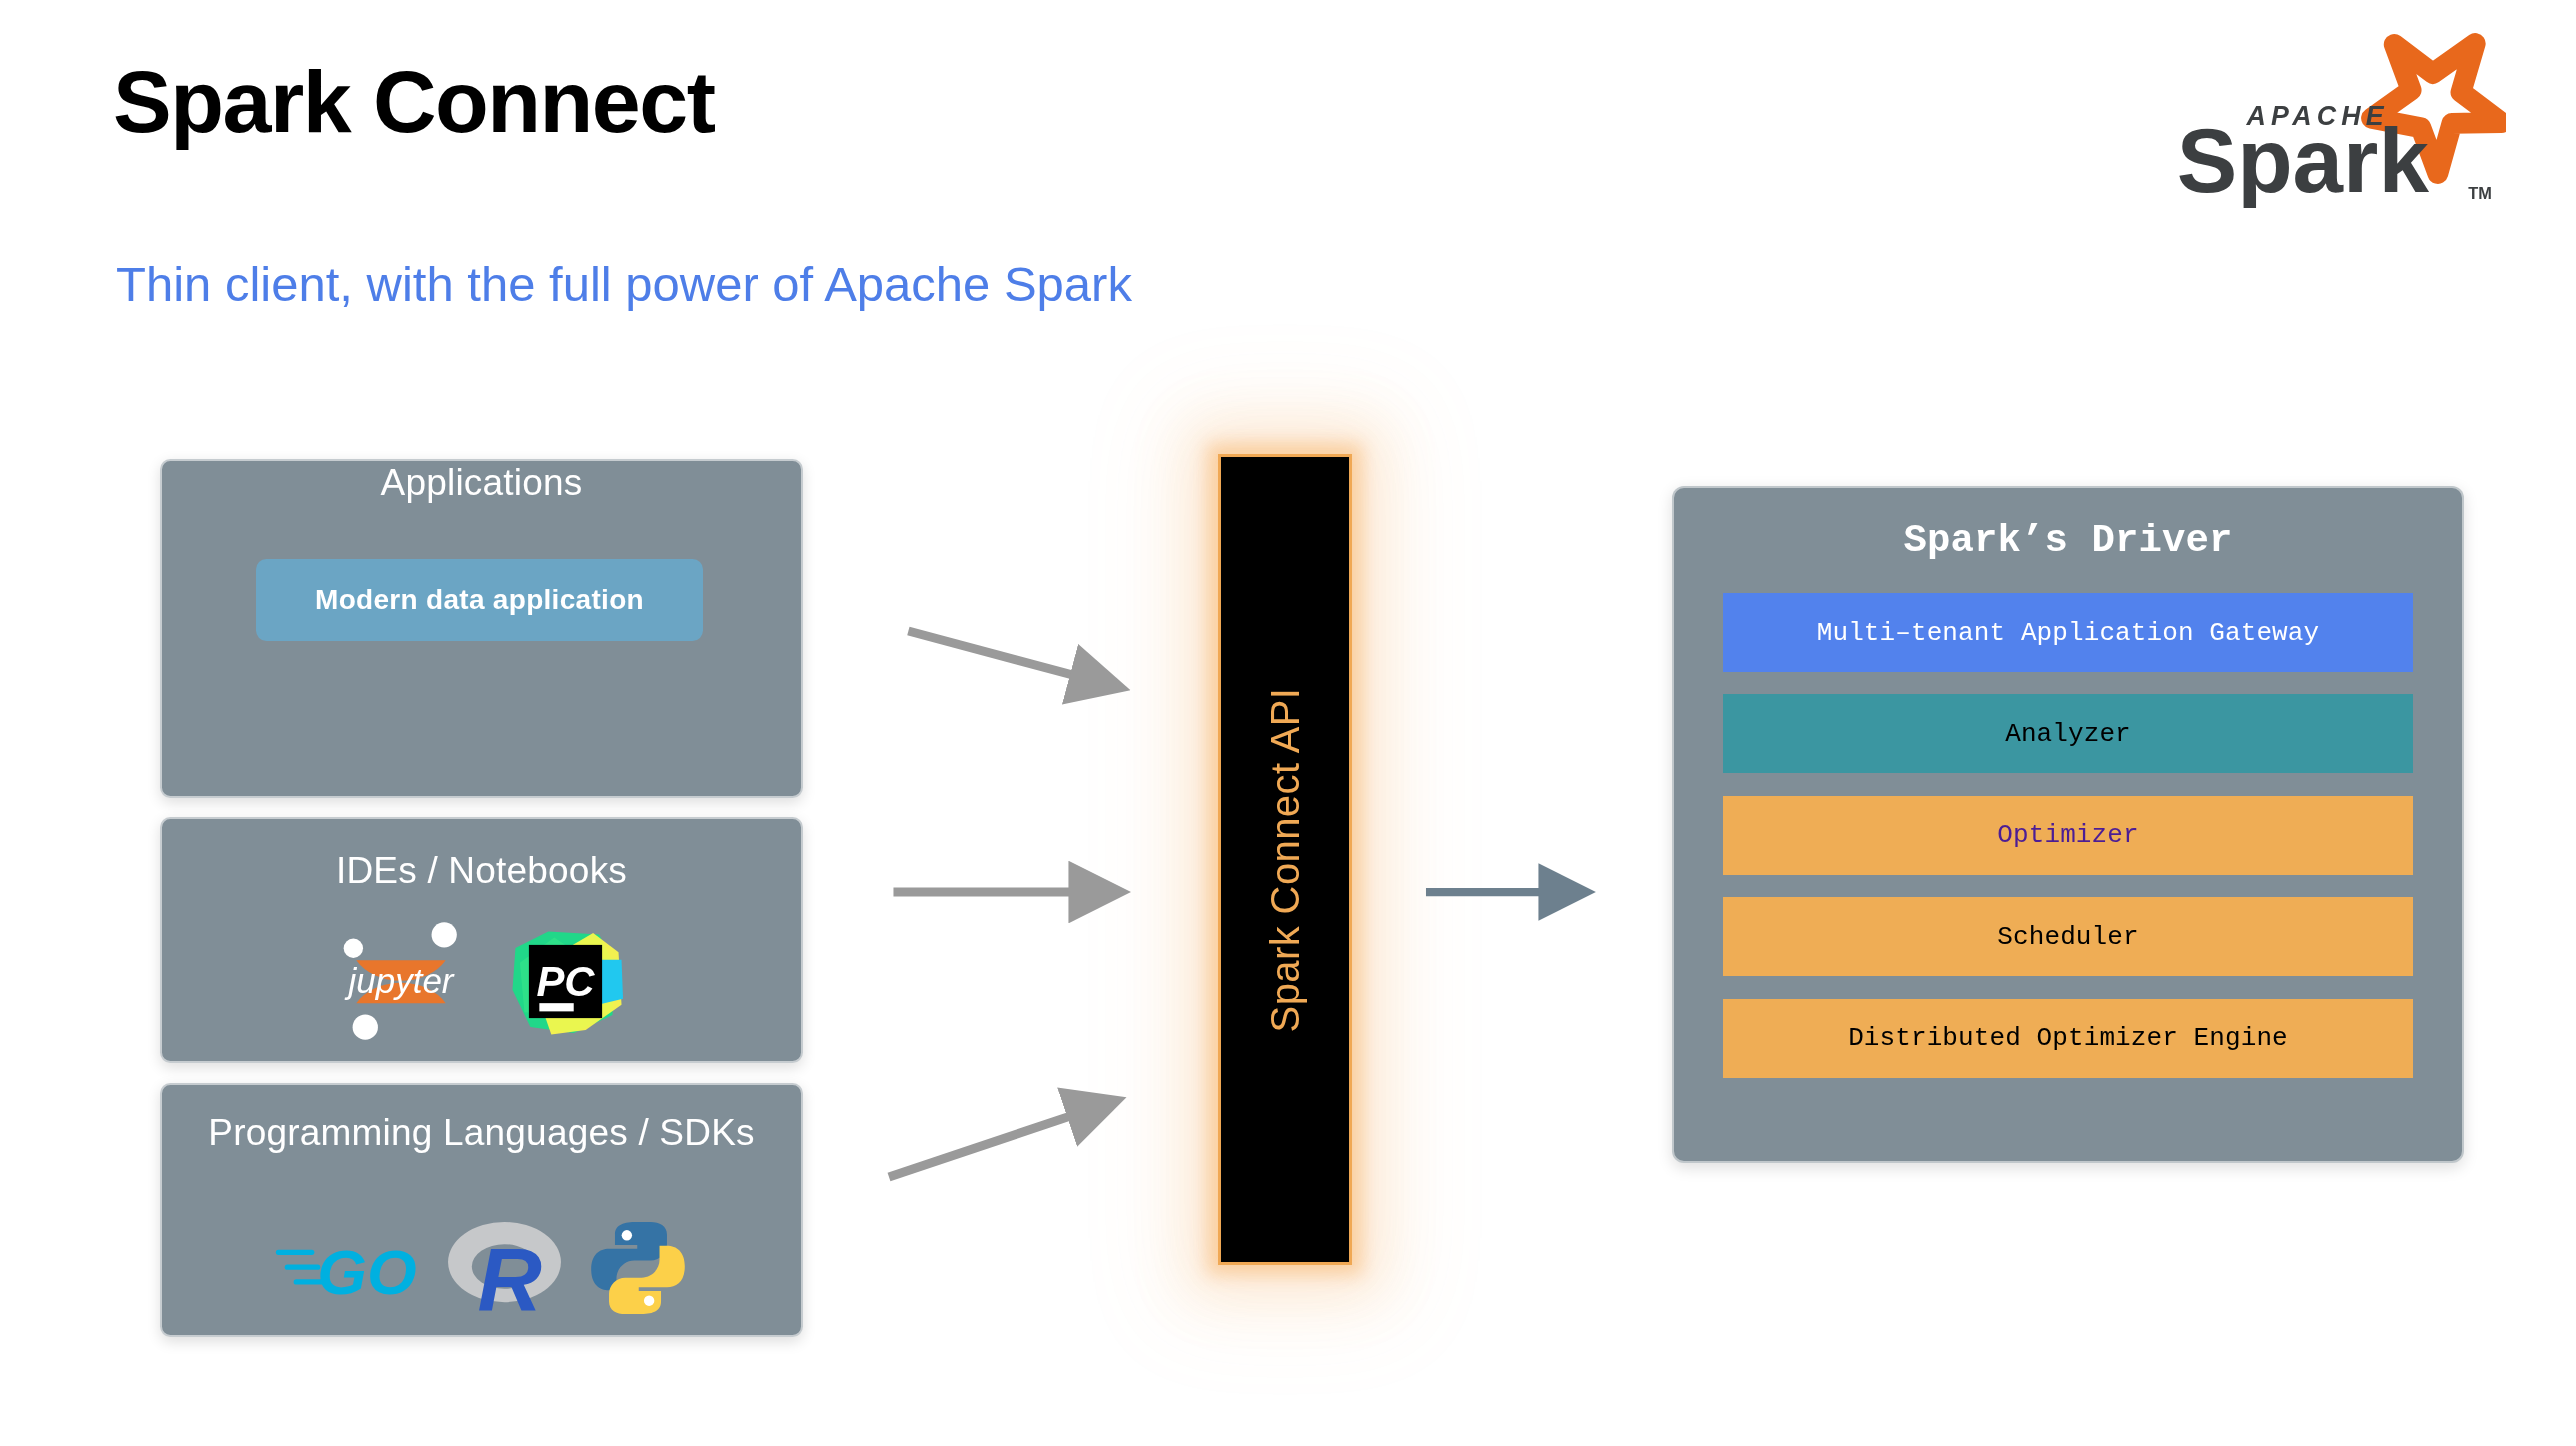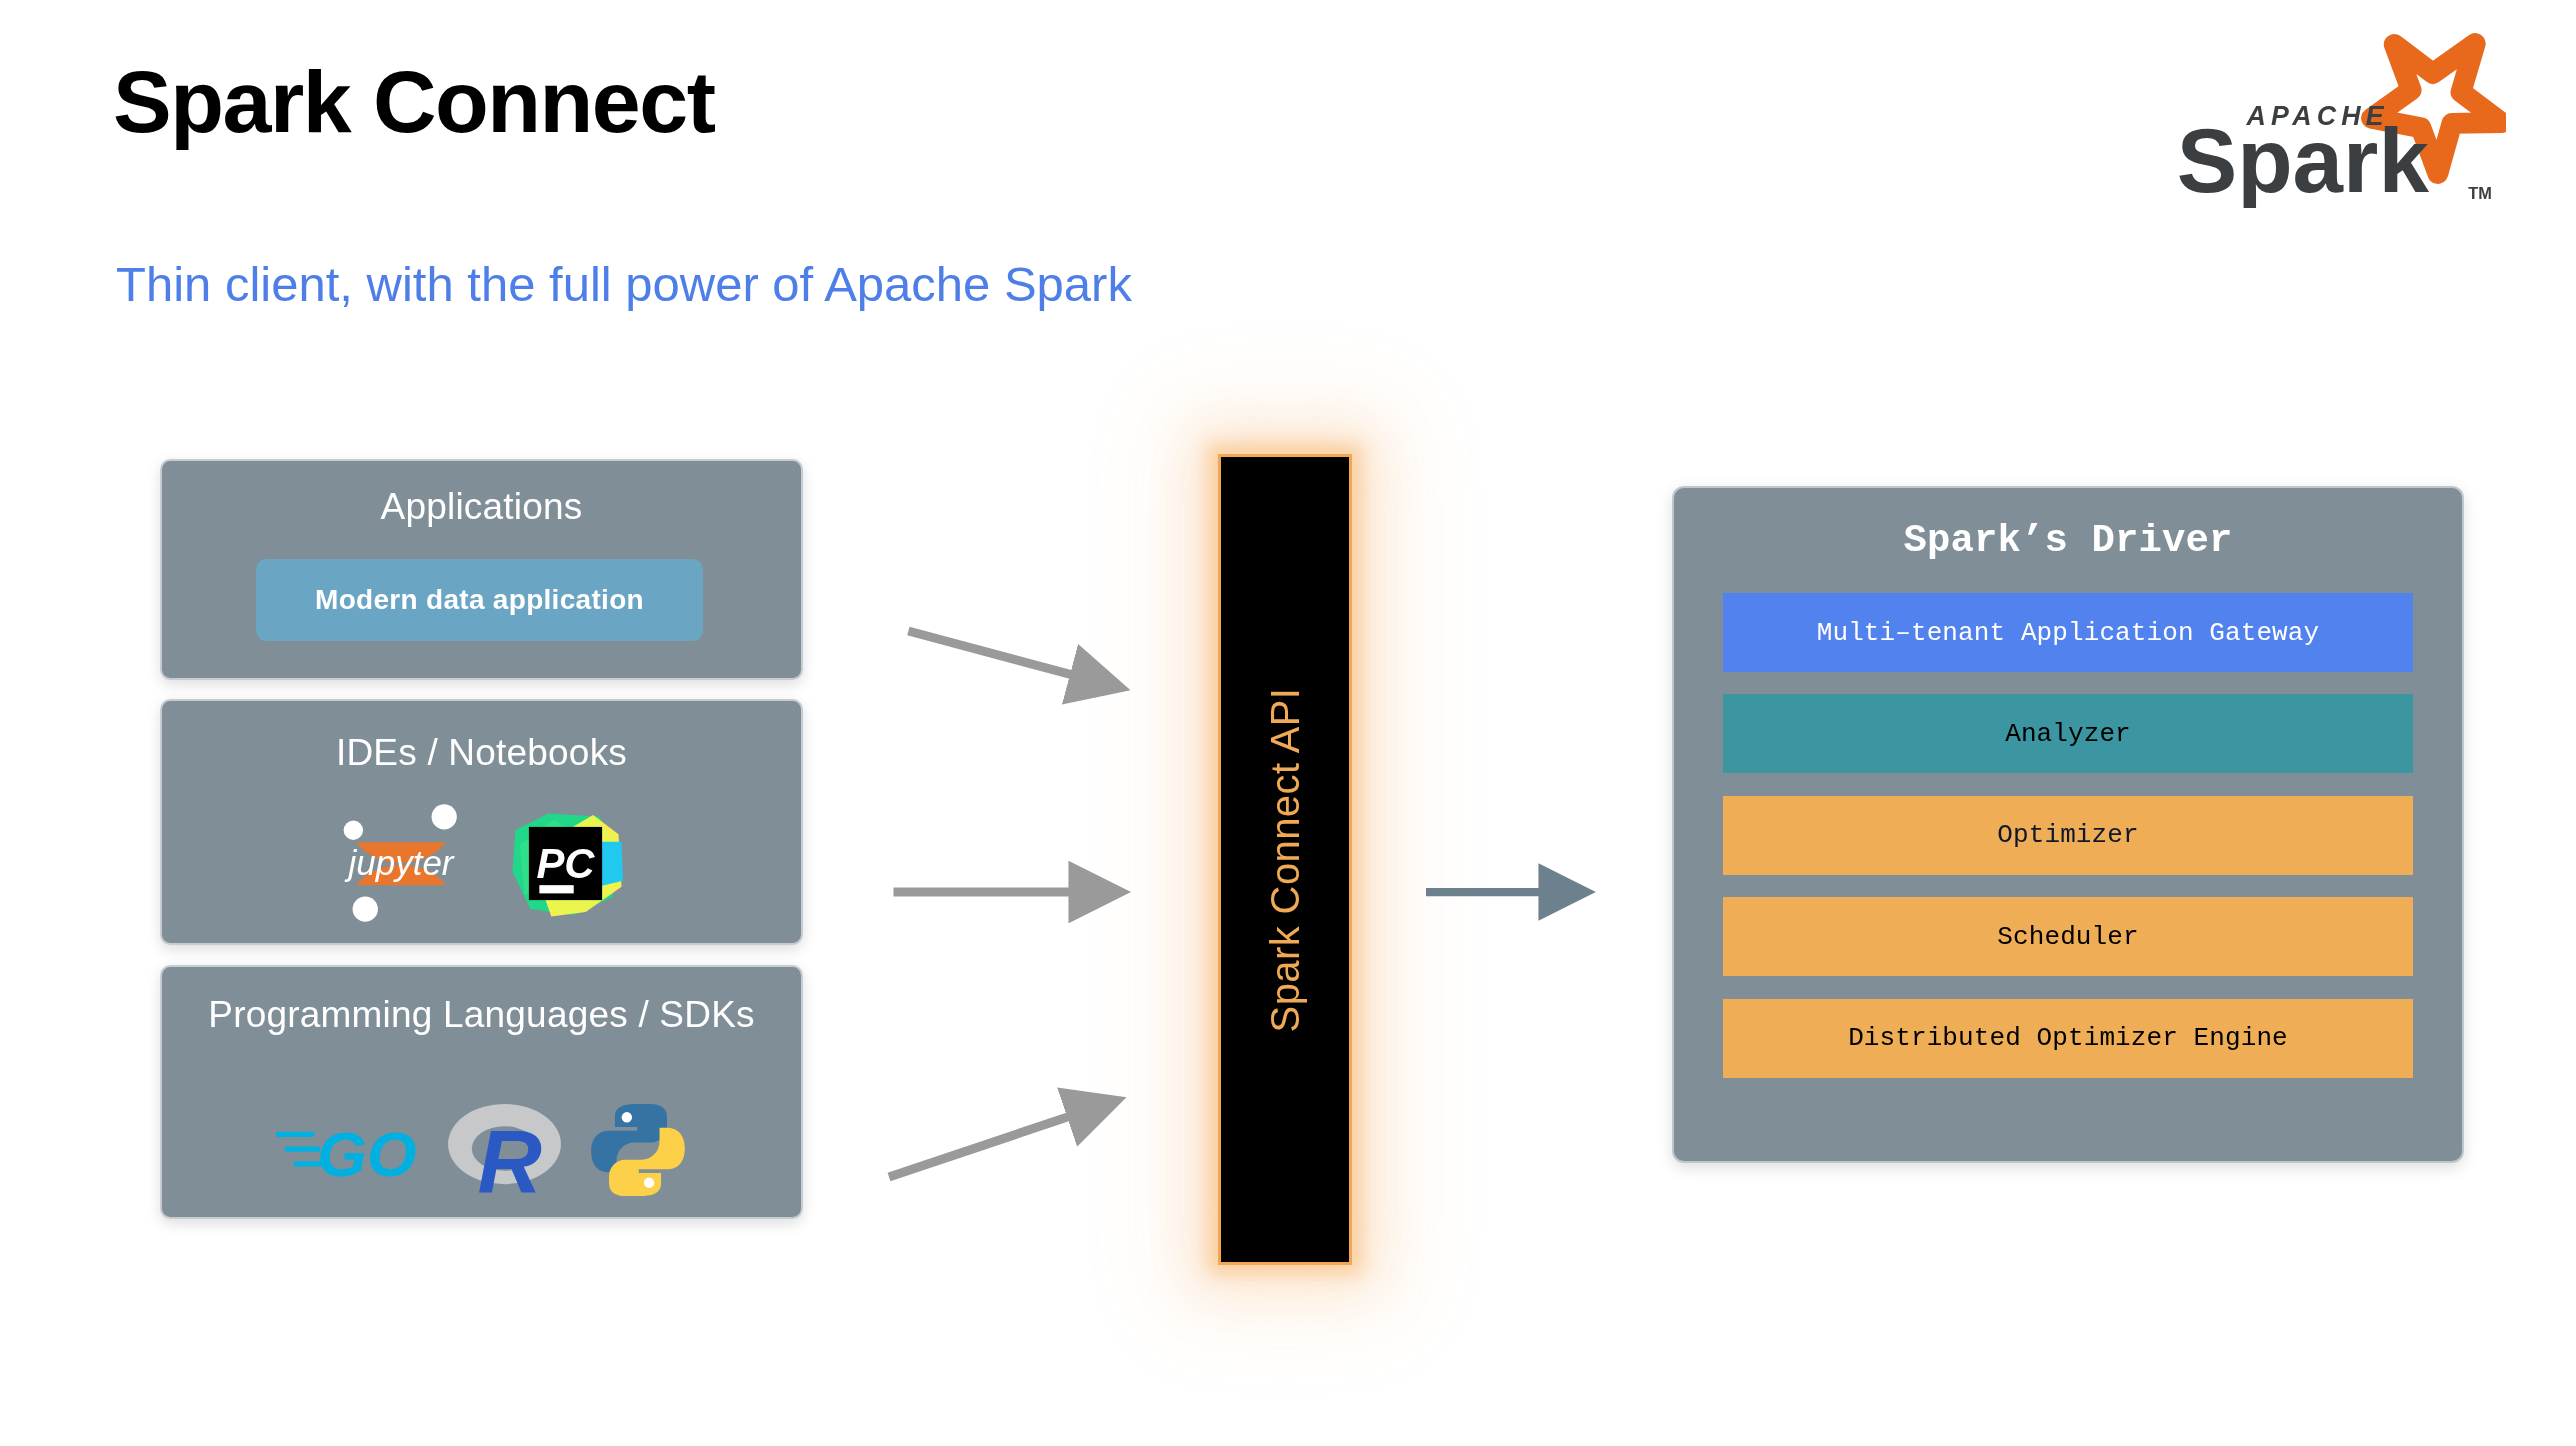--- a/index.html
+++ b/index.html
@@ -65,21 +65,21 @@
   }
   .panel-title {
     color: #ffffff;
     font-size: 37px;
     font-weight: 400;
     text-align: center;
     line-height: 1.18;
     letter-spacing: 0.2px;
   }
 
-  #panel-applications { height: 221px; padding-top: 24px; }
+  #panel-applications { height: 339px; }
   #panel-ides { height: 246px; margin-top: 19.4px; padding-top: 30px; }
   #panel-langs { height: 254px; margin-top: 19.4px; padding-top: 26px; }
 
   .modern-chip {
     position: absolute;
     left: 94px;
     top: 98px;
     width: 447px;
     height: 82px;
     background: #6ba5c4;
@@ -261,21 +261,21 @@
 
   <div class="api-bar">
     <span class="api-bar-label">Spark Connect API</span>
   </div>
 
   <div id="driver-panel">
     <div id="driver-title">Spark’s Driver</div>
 
     <div class="driver-row" style="background:#5282ed;color:#ffffff;">Multi–tenant Application Gateway</div>
     <div class="driver-row" style="background:#3b96a1;color:#000000;">Analyzer</div>
-    <div class="driver-row" style="background:#efad55;color:#0f172a;">Optimizer</div>
+    <div class="driver-row" style="background:#efad55;color:#4c1d95;">Optimizer</div>
     <div class="driver-row" style="background:#efad55;color:#000000;">Scheduler</div>
     <div class="driver-row" style="background:#efad55;color:#000000;">Distributed Optimizer Engine</div>
   </div>
 
   <svg class="arrows" viewBox="0 0 3454 1940" width="2576" height="1447">
     <defs>
       <marker id="ah-gray" markerWidth="7" markerHeight="7" refX="5.2" refY="3.5" orient="auto">
         <polygon points="0,0 7,3.5 0,7" fill="#9a9a9a"></polygon>
       </marker>
       <marker id="ah-slate" markerWidth="7" markerHeight="7" refX="5.2" refY="3.5" orient="auto">

